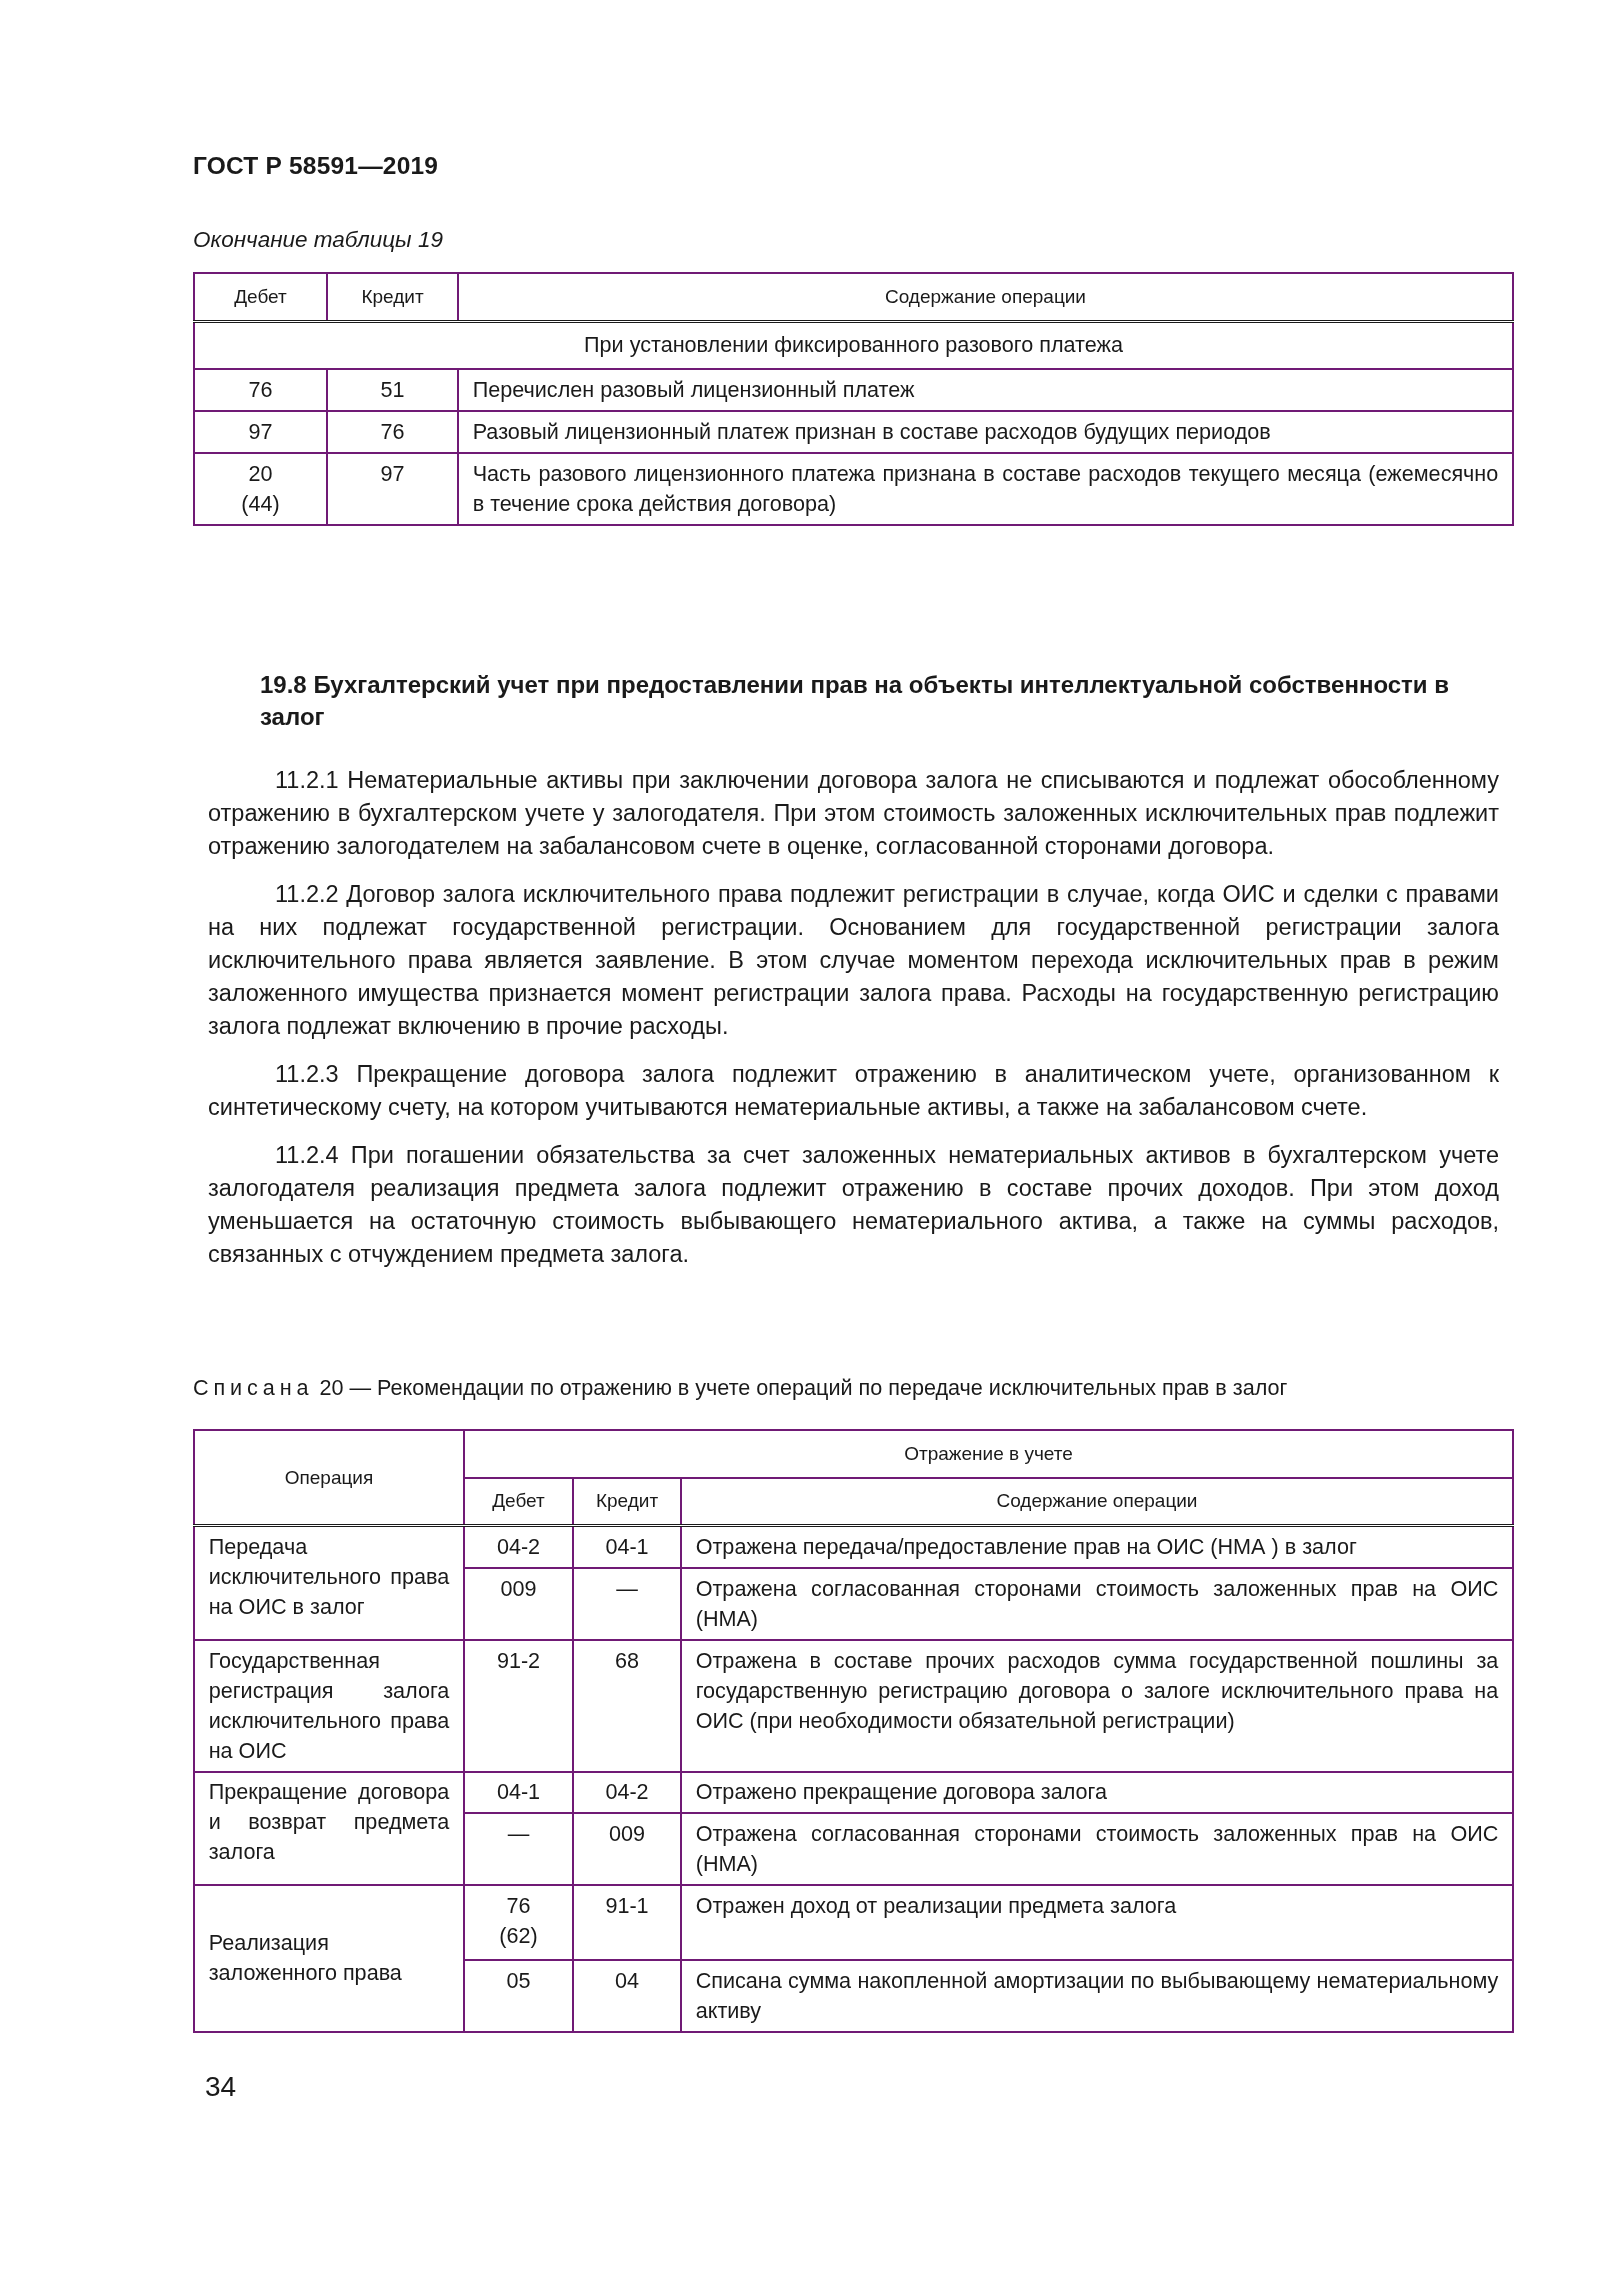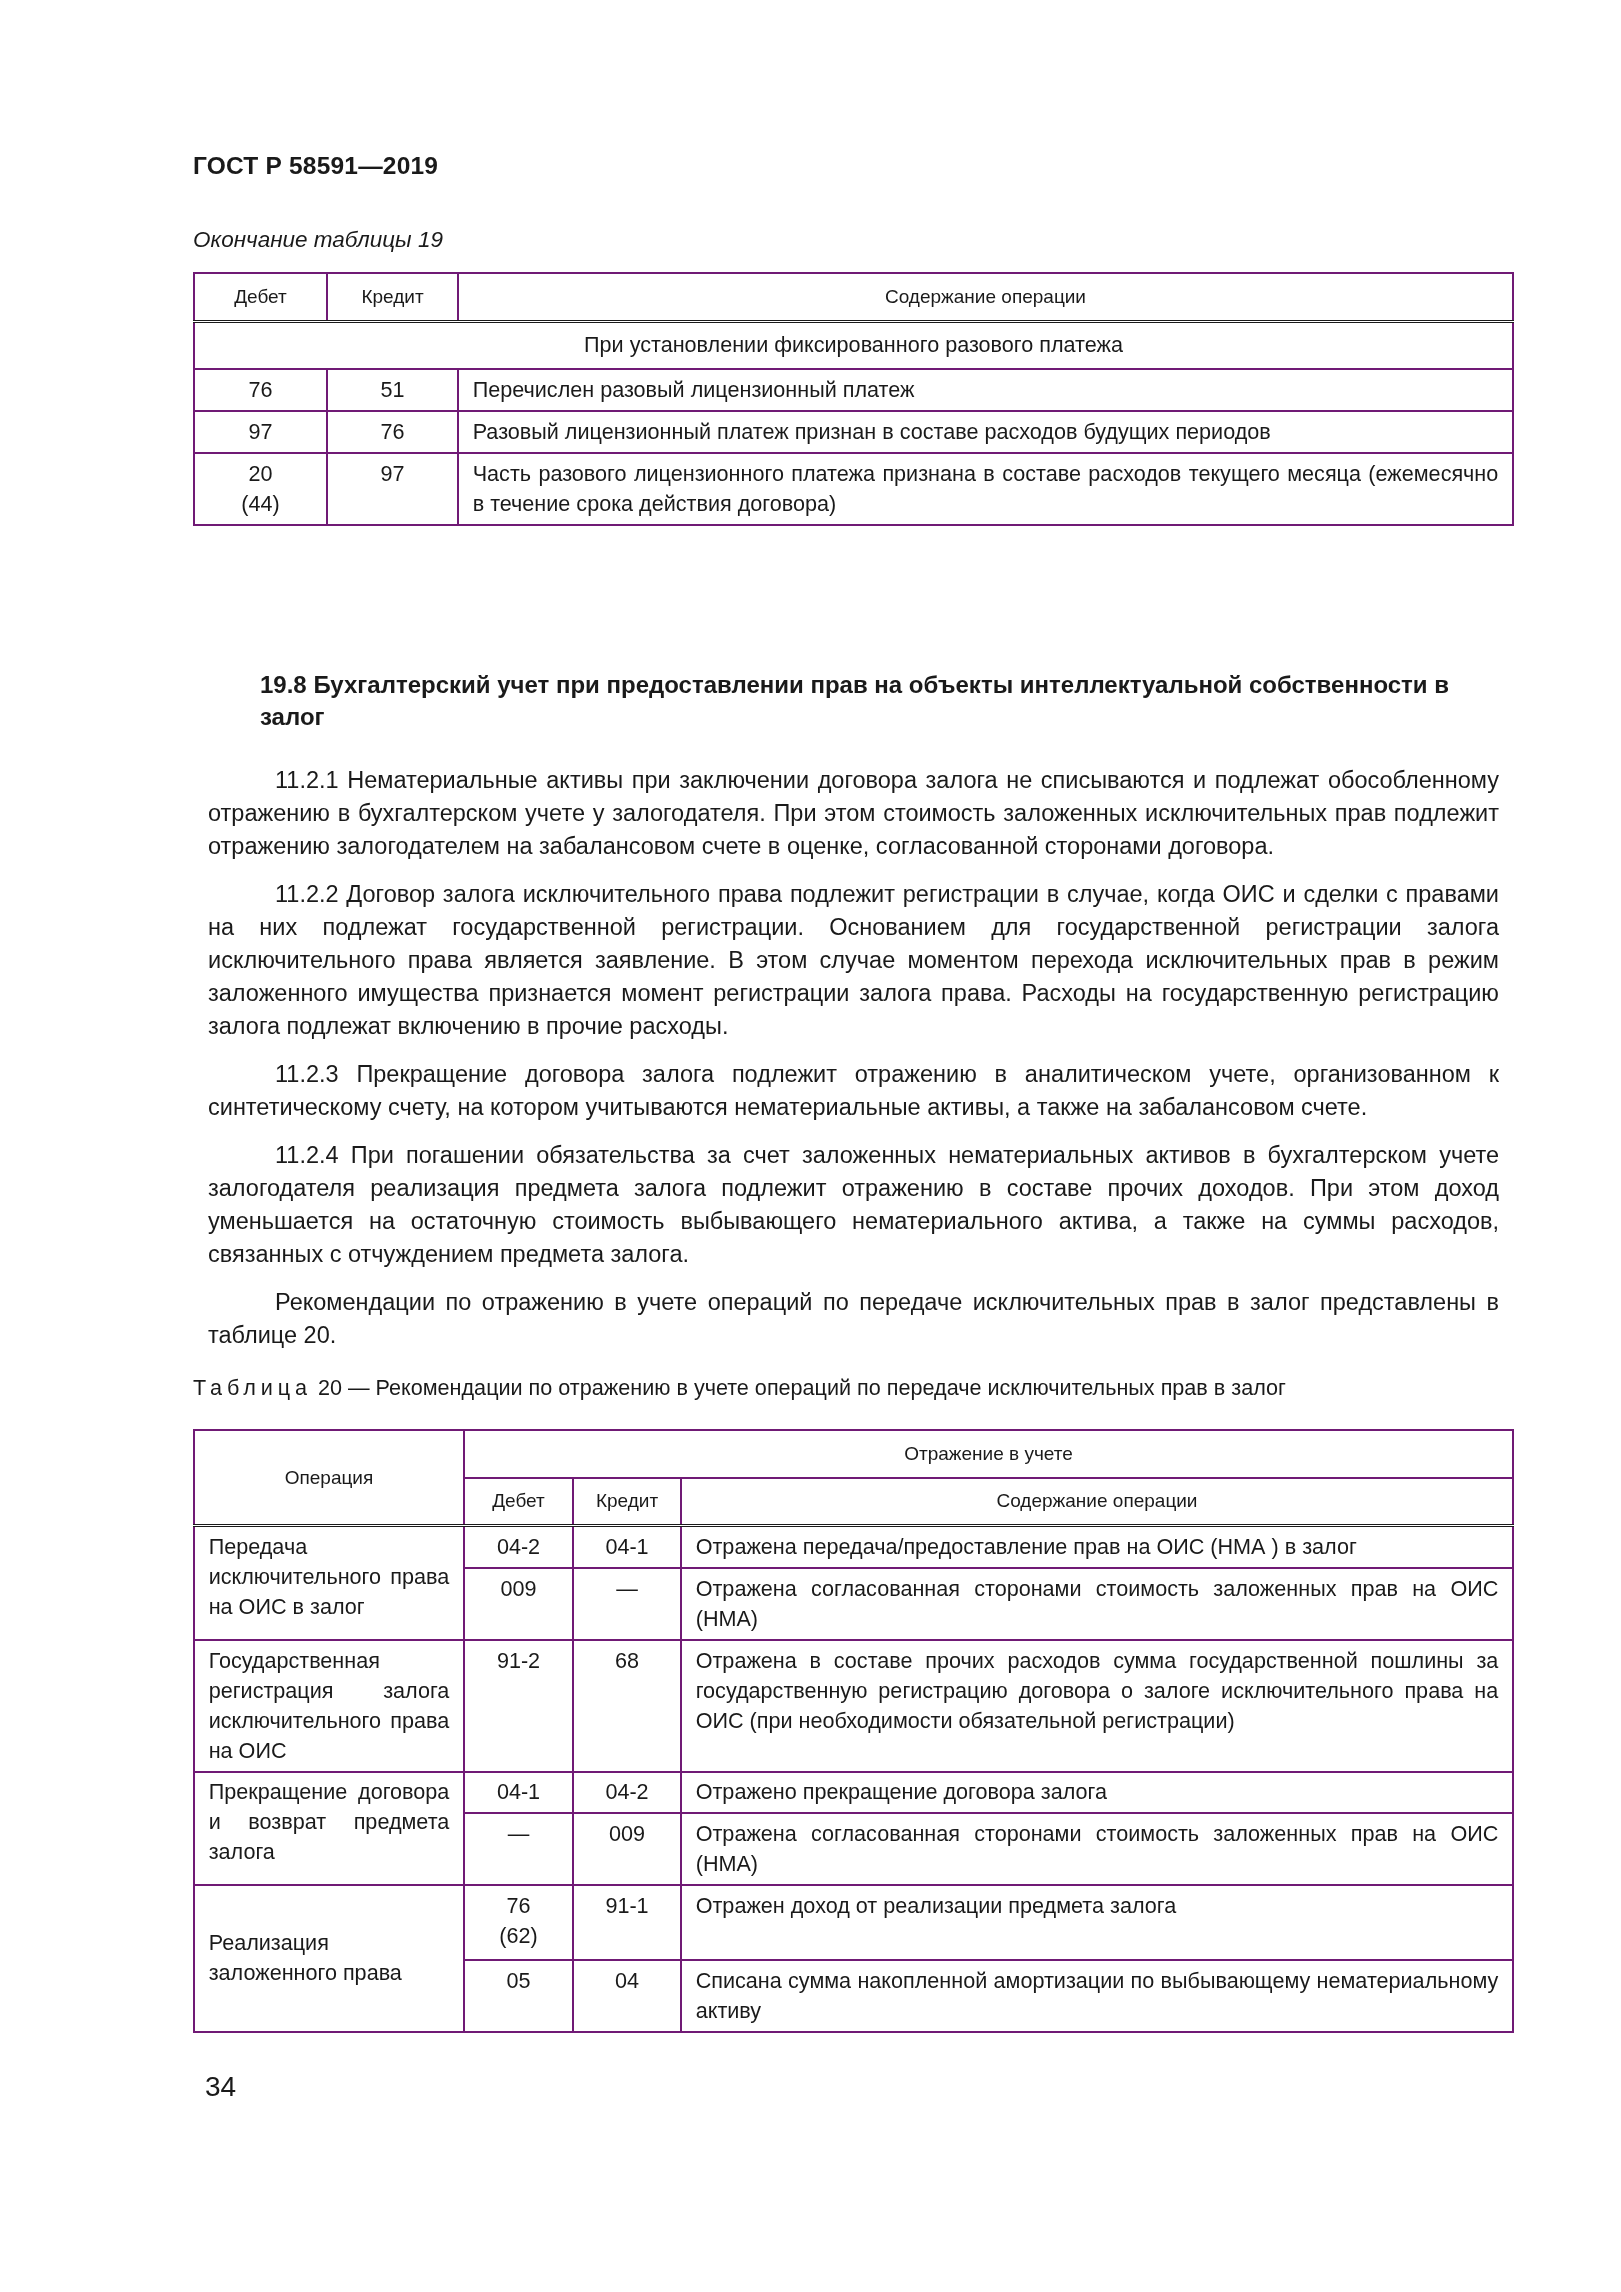--- a/index.html
+++ b/index.html
@@ -73,25 +73,24 @@
     </tbody>
   </table>
 
   <div class="heading">19.8 Бухгалтерский учет при предоставлении прав на объекты интеллектуальной собственности в залог</div>
 
   <div class="body-text">
     <p>11.2.1 Нематериальные активы при заключении договора залога не списываются и подлежат обособленному отражению в бухгалтерском учете у залогодателя. При этом стоимость заложенных исключительных прав подлежит отражению залогодателем на забалансовом счете в оценке, согласованной сторонами договора.</p>
     <p>11.2.2 Договор залога исключительного права подлежит регистрации в случае, когда ОИС и сделки с правами на них подлежат государственной регистрации. Основанием для государственной регистрации залога исключительного права является заявление. В этом случае моментом перехода исключительных прав в режим заложенного имущества признается момент регистрации залога права. Расходы на государственную регистрацию залога подлежат включению в прочие расходы.</p>
     <p>11.2.3 Прекращение договора залога подлежит отражению в аналитическом учете, организованном к синтетическому счету, на котором учитываются нематериальные активы, а также на забалансовом счете.</p>
     <p>11.2.4 При погашении обязательства за счет заложенных нематериальных активов в бухгалтерском учете залогодателя реализация предмета залога подлежит отражению в составе прочих доходов. При этом доход уменьшается на остаточную стоимость выбывающего нематериального актива, а также на суммы расходов, связанных с отчуждением предмета залога.</p>
-    <p>Рекомендации по отражению в учете операций по передаче исключительных прав в залог представлены в таблице 20.</p>
   </div>
 
   <div class="t20-caption">
-    <span class="spaced">Таблица</span>
+    <span class="spaced">Списана</span>
     <span>20 — Рекомендации по отражению в учете операций по передаче исключительных прав в залог</span>
   </div>
 
   <table class="t20">
     <colgroup>
         <col style="width:270px">
         <col style="width:109px">
         <col style="width:108px">
         <col>
       </colgroup>

